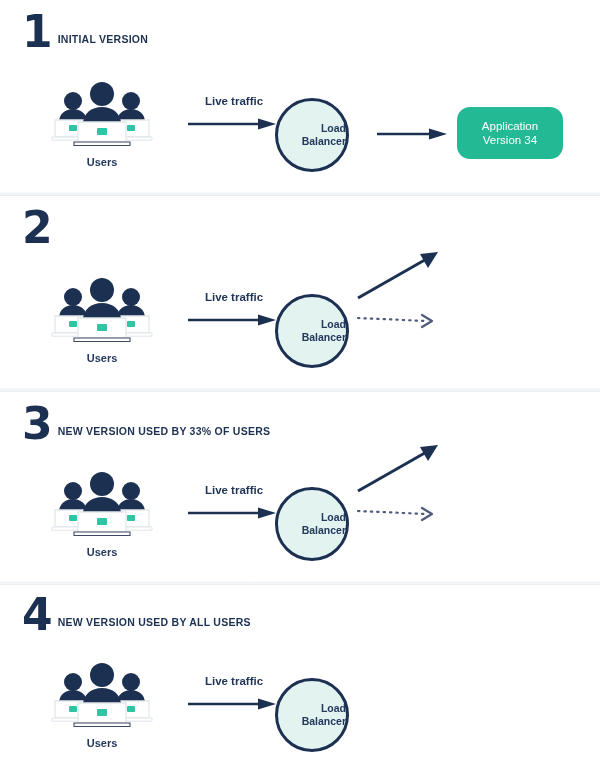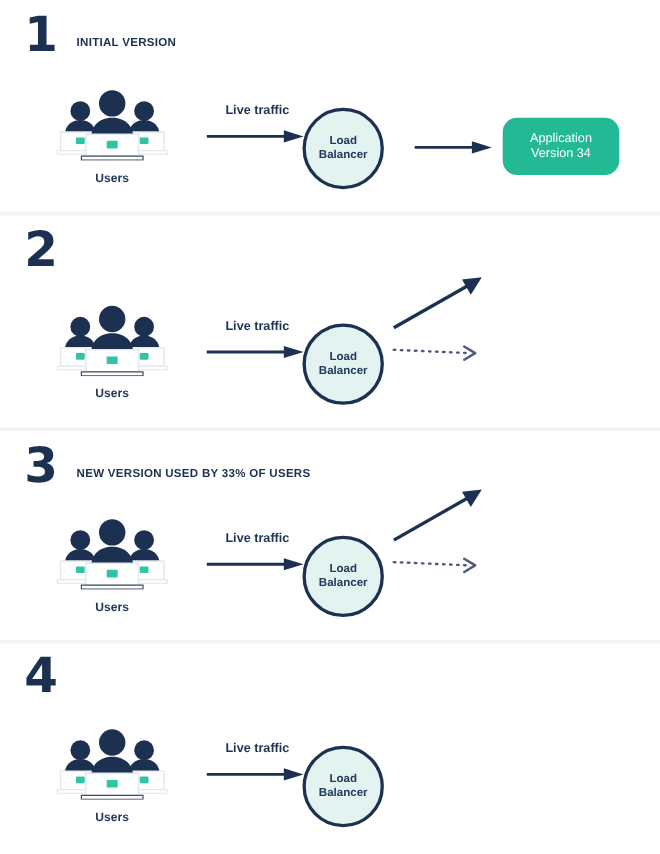--- a/index.html
+++ b/index.html
@@ -59,21 +59,20 @@
     color: #1c3052;
     letter-spacing: -1px;
   }
   .stage-caption {
     font-size: 10.5px;
     font-weight: 700;
     letter-spacing: 0.25px;
     color: #1c3052;
     padding-bottom: 5px;
     white-space: nowrap;
-    margin-left: 12px;
   }
 
   
   .users-group {
     position: absolute;
     left: 50px;
     top: 80px;
     width: 104px;
     text-align: center;
   }
@@ -107,21 +106,21 @@
     position: absolute;
     left: 275px;
     top: 98px;
     width: 74px;
     height: 74px;
     border-radius: 50%;
     background: #e2f3f0;
     border: 3px solid #1c3052;
     display: flex;
     flex-direction: column;
-    align-items: center;
+    align-items: flex-end;
     justify-content: center;
     text-align: center;
     line-height: 1.22;
   }
   .lb-line {
     font-size: 10.5px;
     font-weight: 600;
     color: #23395d;
   }
 
@@ -364,20 +363,21 @@
       </g>
     </svg>
 
     <div class="stage-divider"></div>
   </section>
 
   <section class="stage s4">
 
     <div class="stage-head" style="top:12px;">
       <span class="stage-number">4</span>
+      <span class="stage-caption">NEW VERSION USED BY ALL USERS</span>
     </div>
 
     <div class="users-group" style="top:76px;">
       <svg class="users-icon" viewBox="0 0 104 66">
         <g fill="#1c3052">
           <circle cx="23" cy="21" r="9"></circle>
           <path d="M9 42c0-8 6.5-13 14-13s14 5 14 13z"></path>
           <circle cx="81" cy="21" r="9"></circle>
           <path d="M67 42c0-8 6.5-13 14-13s14 5 14 13z"></path>
         </g>

